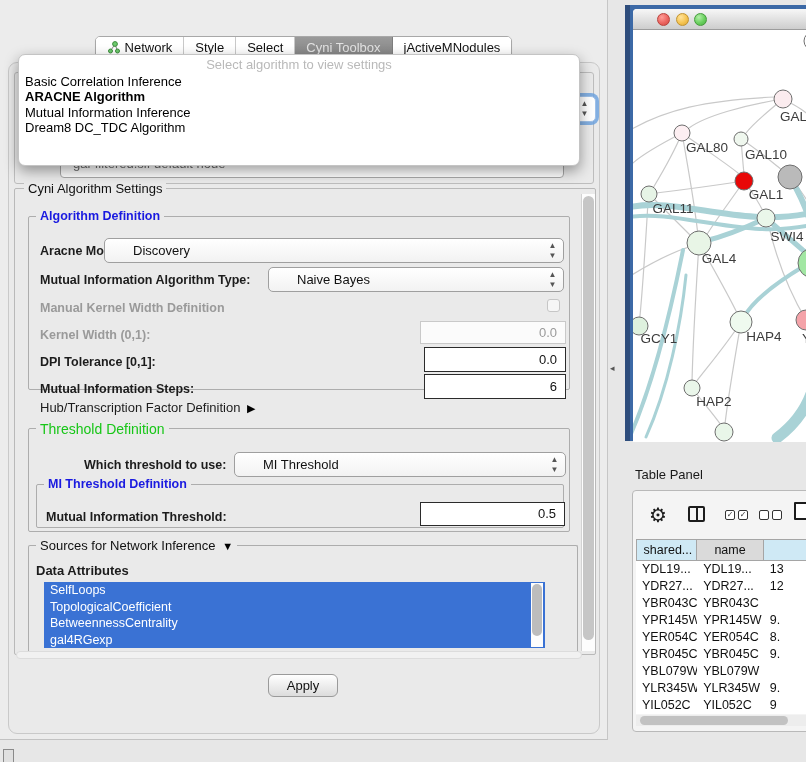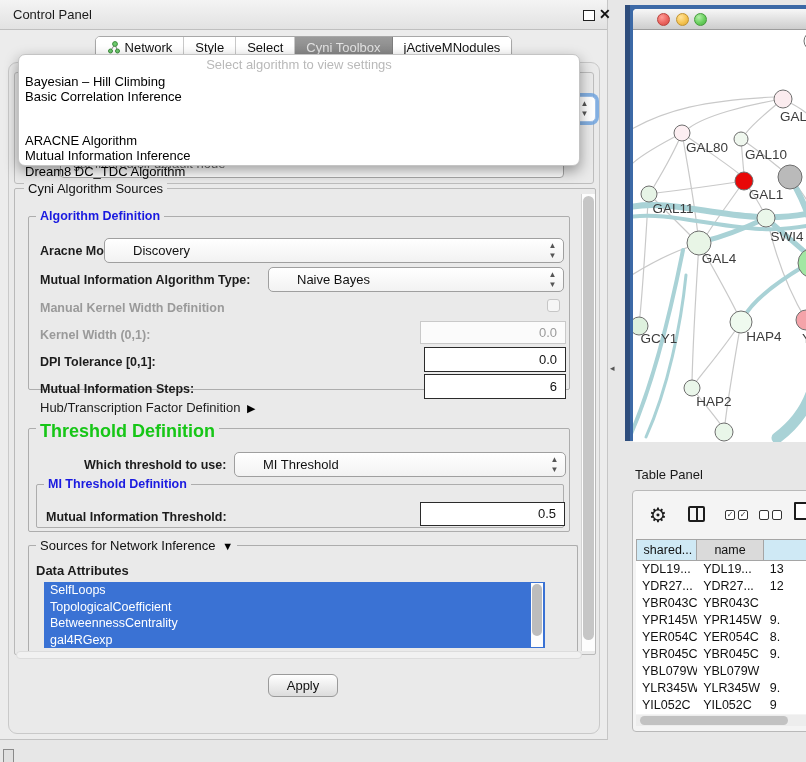--- a/index.html
+++ b/index.html
@@ -37,27 +37,27 @@
     align-items:center; line-height:10px; font-size:8px; color:#555; }
   .net-combo { position:absolute; left:60px; top:150px; width:504px; height:28px;
     background:#fff; border:1px solid #a8a8a8; border-radius:4px; color:#6b6b6b;
     line-height:26px; padding-left:12px; font-size:13px; }
 
   .algo-popup { position:absolute; left:18px; top:54px; width:562px; height:112px;
     background:#fff; border:1px solid #c4c4c4; border-radius:7px; z-index:20;
     box-shadow:0 5px 14px rgba(0,0,0,0.38); padding-top:2px; }
   .pp-header { text-align:center; color:#b9b9b9; font-size:13px; height:17px; }
   .pp-item { padding:0 6px; font-size:13px; height:15.4px; line-height:15.4px; color:#000; white-space:nowrap; }
-  .pp-item.bold { font-weight:normal;margin-top:28px; }
+  .pp-item.bold { font-weight:bold; }
 
   .settings-group { position:absolute; left:14px; top:188px; width:582px; height:467px;
     border:1px solid #b9b9b9; border-radius:2px; }
   .group-title { position:absolute; background:#eaeaea; padding:0 4px; font-size:13px; color:#111; }
   .blue-title { color:#1a1ae0; font-weight:bold; font-size:12.5px; }
-  .green-title { color:#17c617; font-weight:bold; font-size:18px; }
+  .green-title { color:#17c617; font-weight:normal; font-size:14px; }
   .sub-group { position:absolute; border:1px solid #adadad; border-radius:2px; }
   .lbl { position:absolute; font-size:12.5px; font-weight:bold; color:#1c1c1c; white-space:nowrap; }
   .lbl.dis { color:#9a9a9a; }
   .plain { font-weight:normal; font-size:13px; }
   .combo { position:absolute; background:linear-gradient(#ffffff,#f2f2f2); border:1px solid #9f9f9f;
     border-radius:5px; line-height:23px; padding-left:28px; font-size:13px; color:#111; }
   .field { position:absolute; background:#fff; border:1px solid #2b2b2b; text-align:right;
     padding-right:8px; font-size:13px; color:#111; }
   .field.dis { border:1px solid #c9c9c9; background:#fbfbfb; color:#9a9a9a; }
   .checkbox { position:absolute; width:13px; height:13px; border:1px solid #c6c6c6;
@@ -128,25 +128,20 @@
     border:1px solid #8a8a8a; background:#e0e0e0; }
 
   svg text { font-family:"Liberation Sans", sans-serif; }
 </style>
 </head>
 <body>
 
 <div id="app">
 
   <div id="control-panel">
-    <div class="cp-titlebar">
-      <span class="cp-title">Control Panel</span>
-      <span class="float-btn"></span>
-      <span class="close-btn">✕</span>
-    </div>
 
     <div class="top-tabs">
       <div class="tabset" id="top-tabset">
           <div class="tab">
             <svg width="13" height="13">
               <line x1="8" y1="3" x2="3.5" y2="10" stroke="#888" stroke-width="1"></line>
               <line x1="8" y1="3" x2="10.5" y2="10" stroke="#888" stroke-width="1"></line>
               <circle cx="8" cy="3" r="2.4" fill="#6ecb6e" stroke="#3d8b3d"></circle>
               <circle cx="3.5" cy="10" r="2" fill="#6ecb6e" stroke="#3d8b3d"></circle>
               <circle cx="10.5" cy="10" r="2" fill="#6ecb6e" stroke="#3d8b3d"></circle>
@@ -172,30 +167,29 @@
 
     <div class="group-hidden"></div>
     <div class="focus-combo">
       <span class="stepper">▲<br>▼</span>
     </div>
     <div class="net-combo">gal-filtered.sif default node</div>
 
     <div class="algo-popup">
       <div class="pp-header">Select algorithm to view settings</div>
       <div id="popup-items">
-          <div class="pp-item">Bayesian – Hill Climbing</div>
           <div class="pp-item">Basic Correlation Inference</div>
           <div class="pp-item bold">ARACNE Algorithm</div>
           <div class="pp-item">Mutual Information Inference</div>
           <div class="pp-item">Dream8 DC_TDC Algorithm</div>
         </div>
     </div>
 
     <div class="settings-group"></div>
-    <span class="group-title" style="left:24px; top:181px;">Cyni Algorithm Sources</span>
+    <span class="group-title" style="left:24px; top:181px;">Cyni Algorithm Settings</span>
     <div class="vscroll">
         <div class="thumb"></div>
       </div>
 
     <div class="sub-group" style="left:28px; top:216px; width:542px; height:174px;"></div>
     <span class="group-title blue-title" style="left:36px; top:209px;">Algorithm Definition</span>
 
     <span class="lbl" style="left:40px; top:244px;">Aracne Mode:</span>
     <div class="combo" style="left:104px; top:238px; width:460px; height:25px;">
       <span>Discovery</span>

